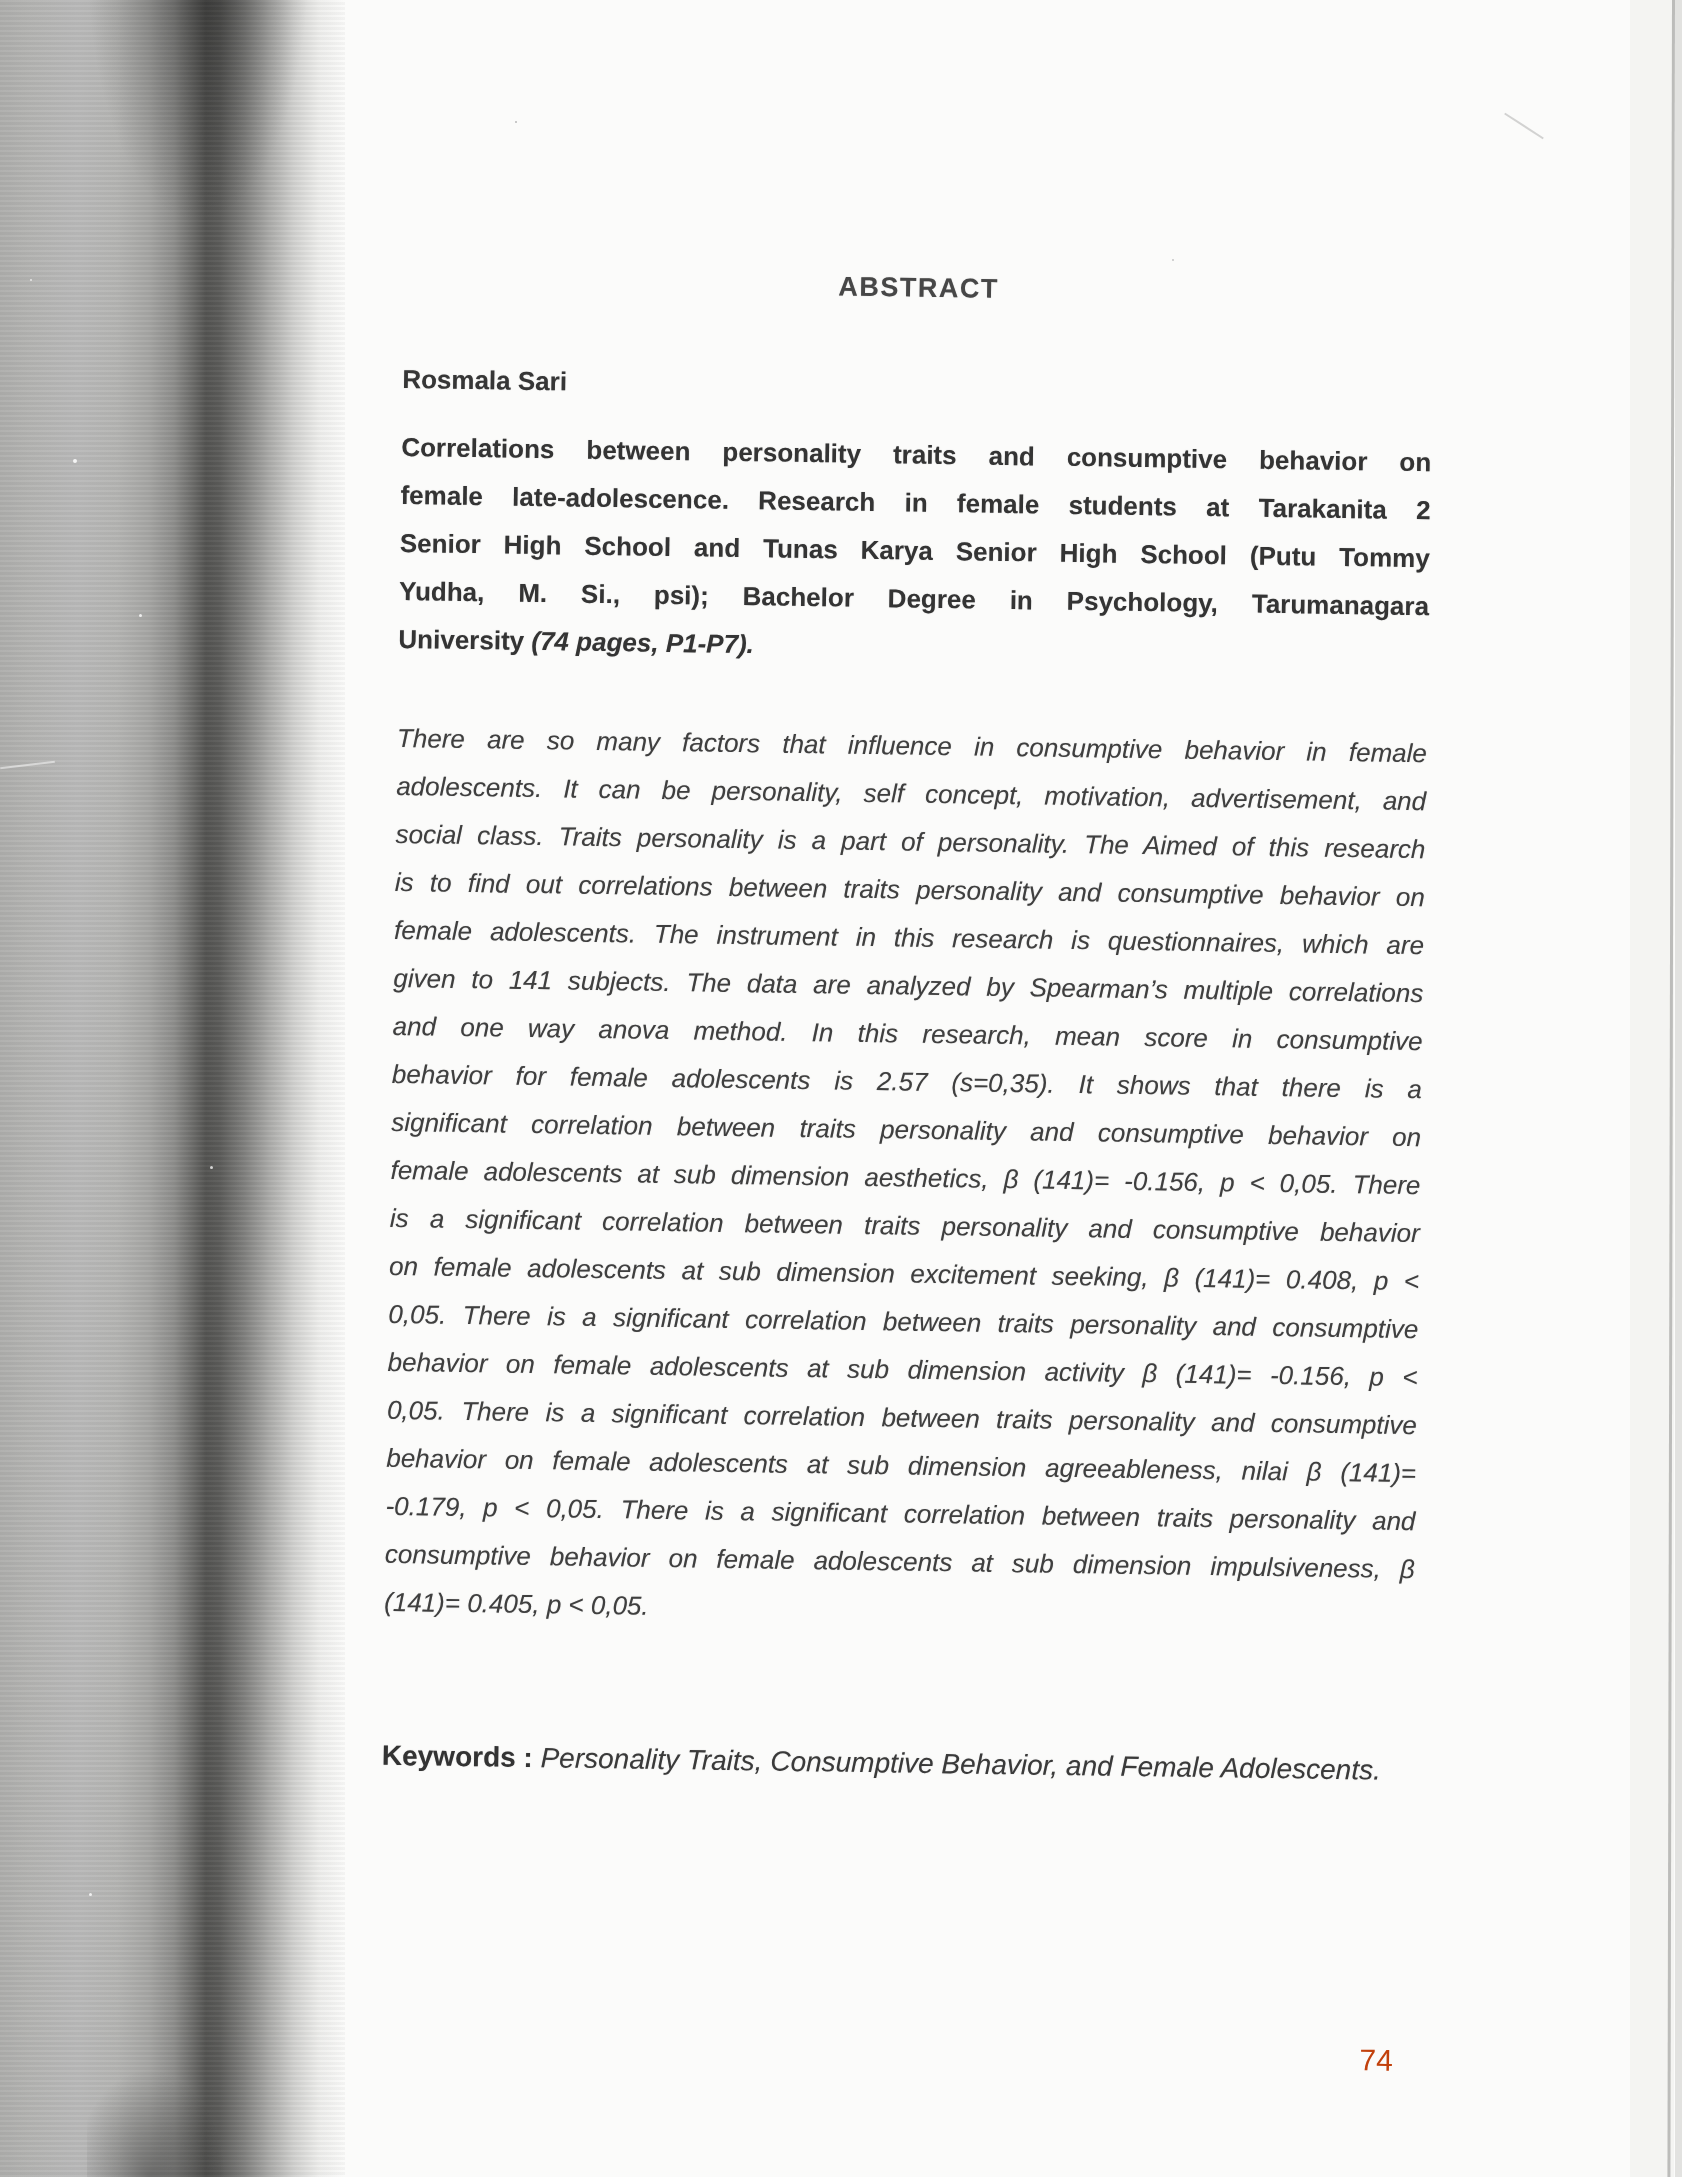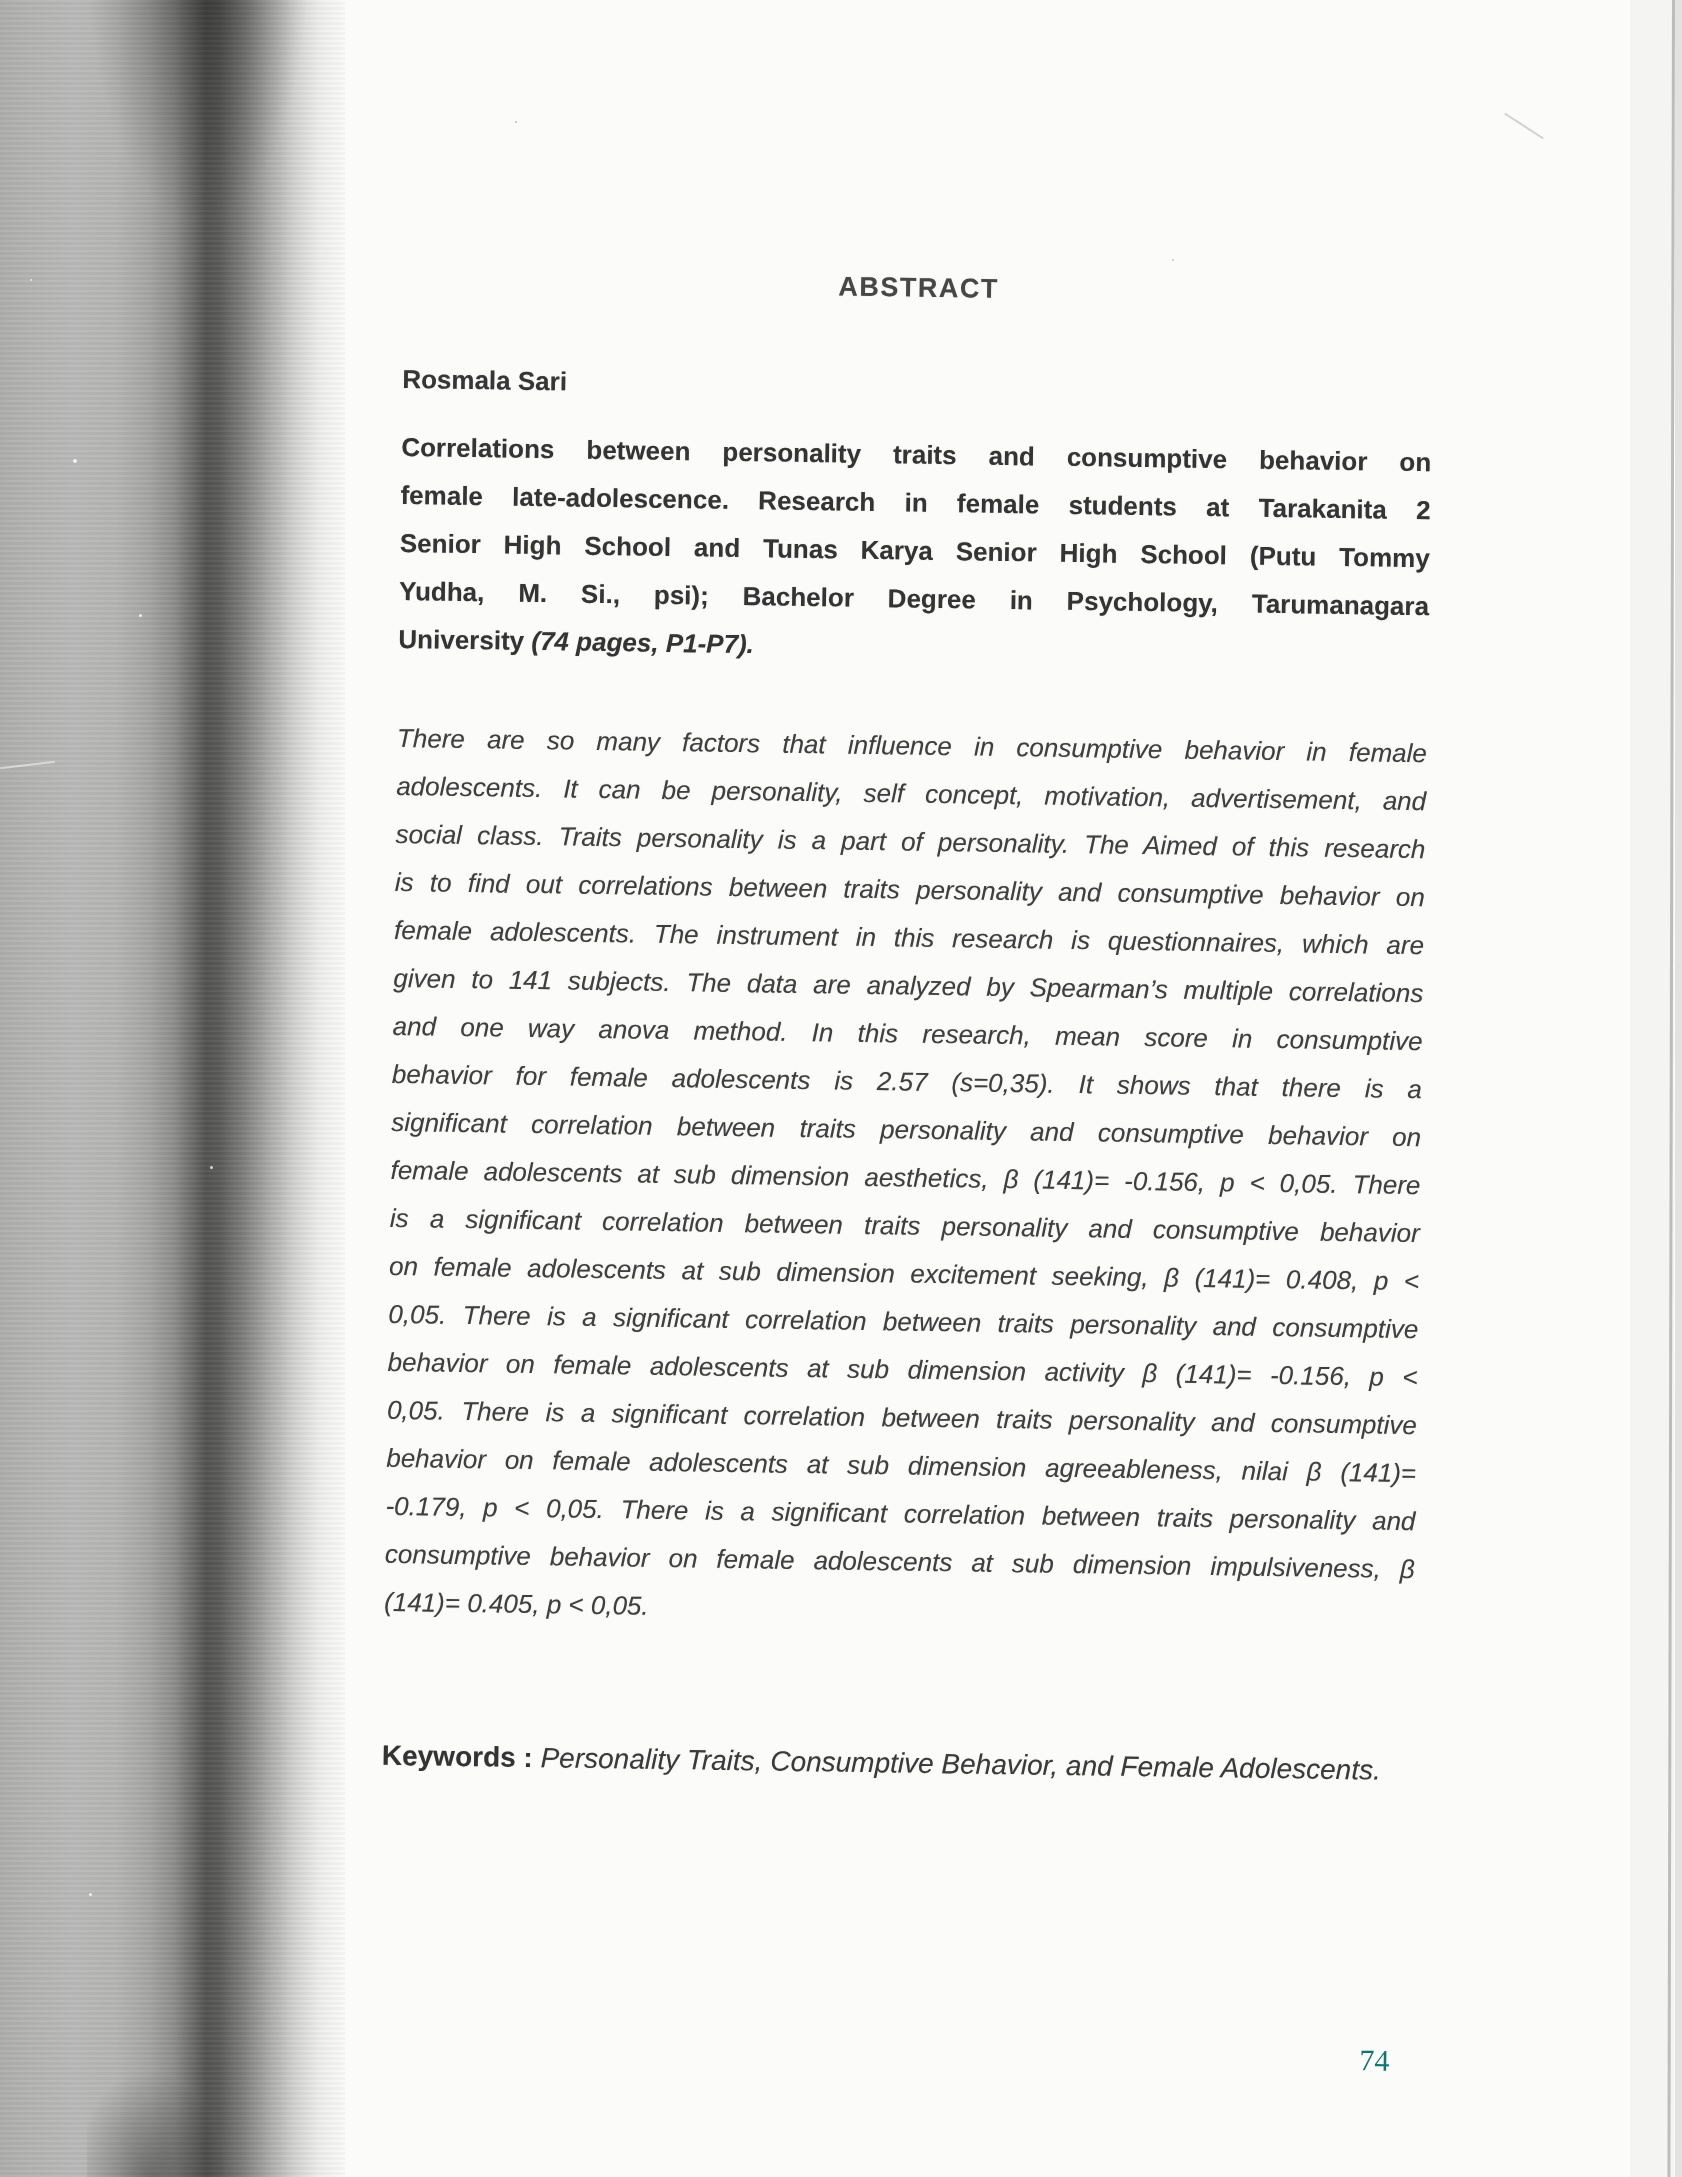--- a/index.html
+++ b/index.html
@@ -91,21 +91,21 @@
   }
   .abstract .line.align-left{text-align:left;text-align-last:left;}
   .keywords{
     position:absolute;left:0;top:1475px;width:100%;
     font-size:28px;white-space:nowrap;color:#3a3a3a;
   }
   .keywords .kw-label{font-weight:bold;font-style:normal;color:#333333;}
   .keywords .kw-text{font-style:italic;}
   .page-number{
     position:absolute;left:982px;top:1764px;
-    font-family:Liberation Serif, serif;font-size:30px;color:#0f766e;
+    font-family:Liberation Sans, sans-serif;font-size:30px;color:#c2410c;
     text-shadow:none;
     text-align:right;
   }
 </style>
 </head>
 <body>
 
 <div class="scan-root">
 
   <div class="spine"></div>

